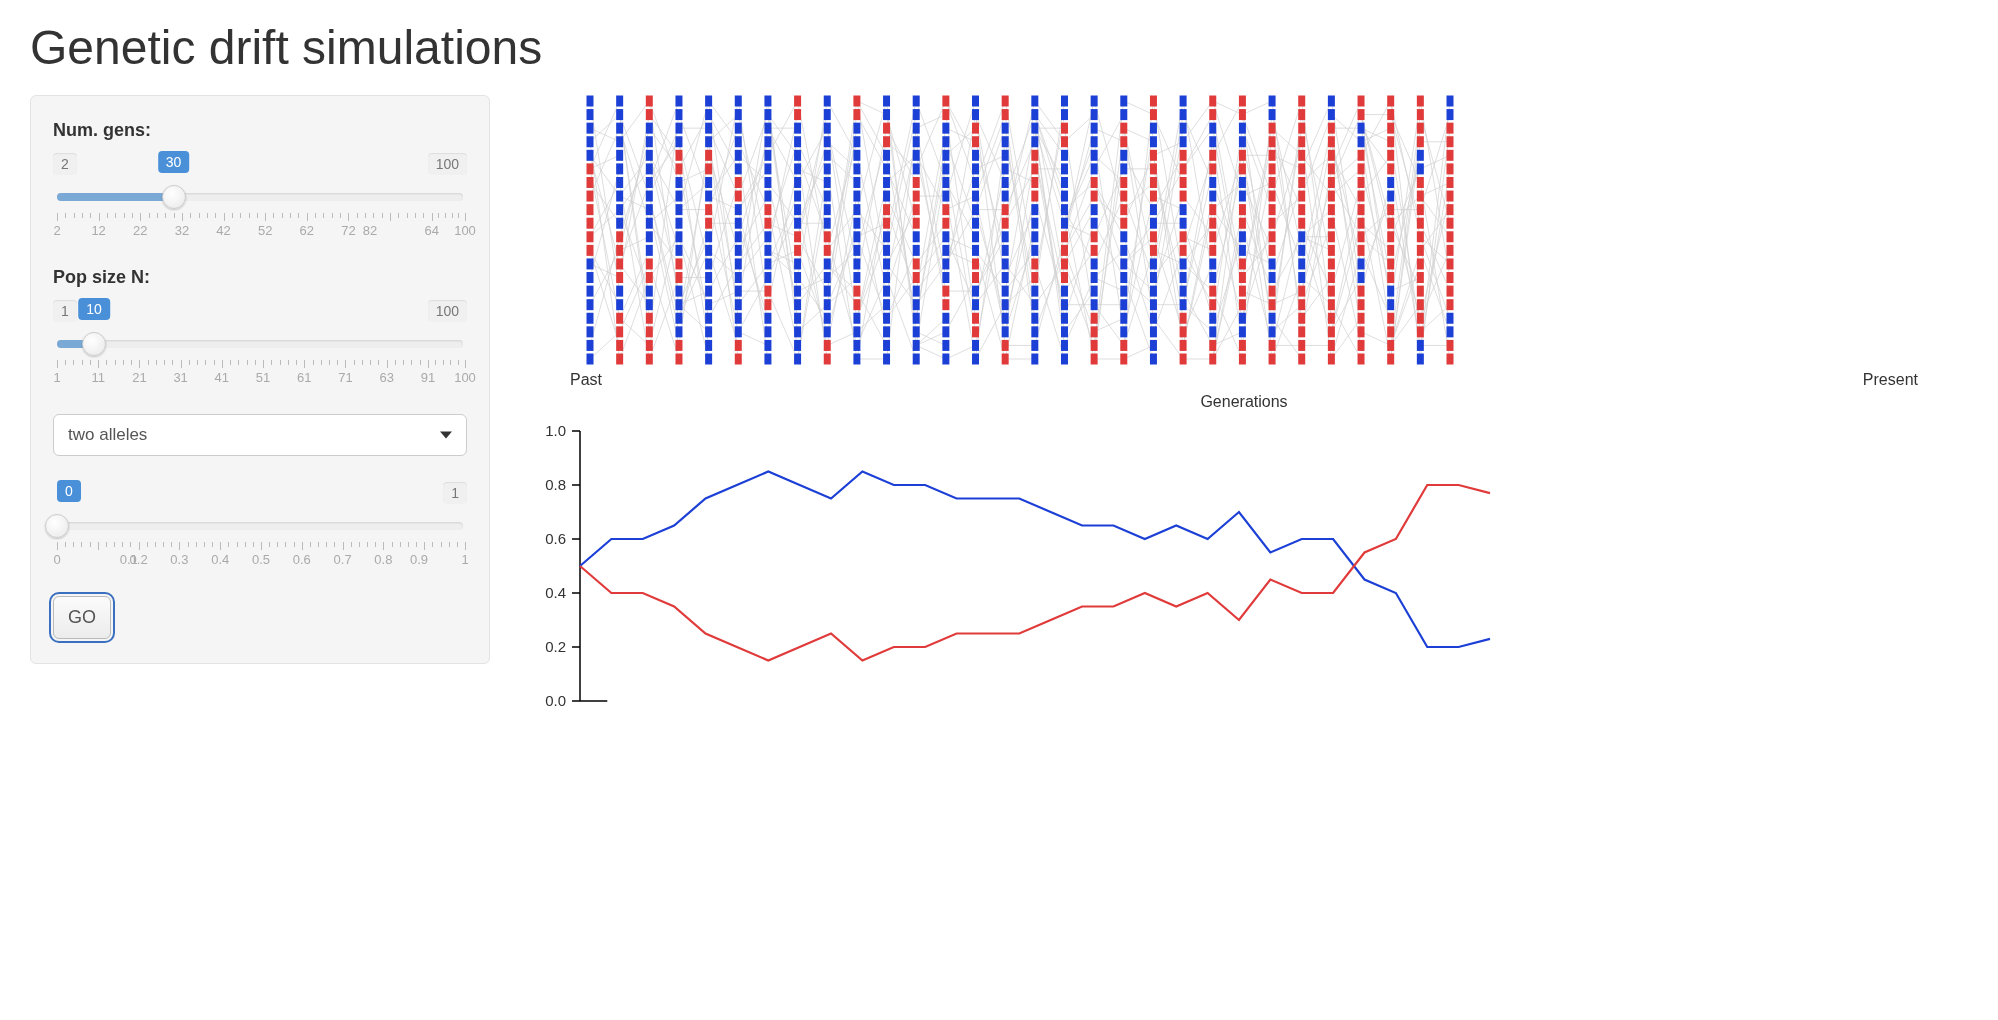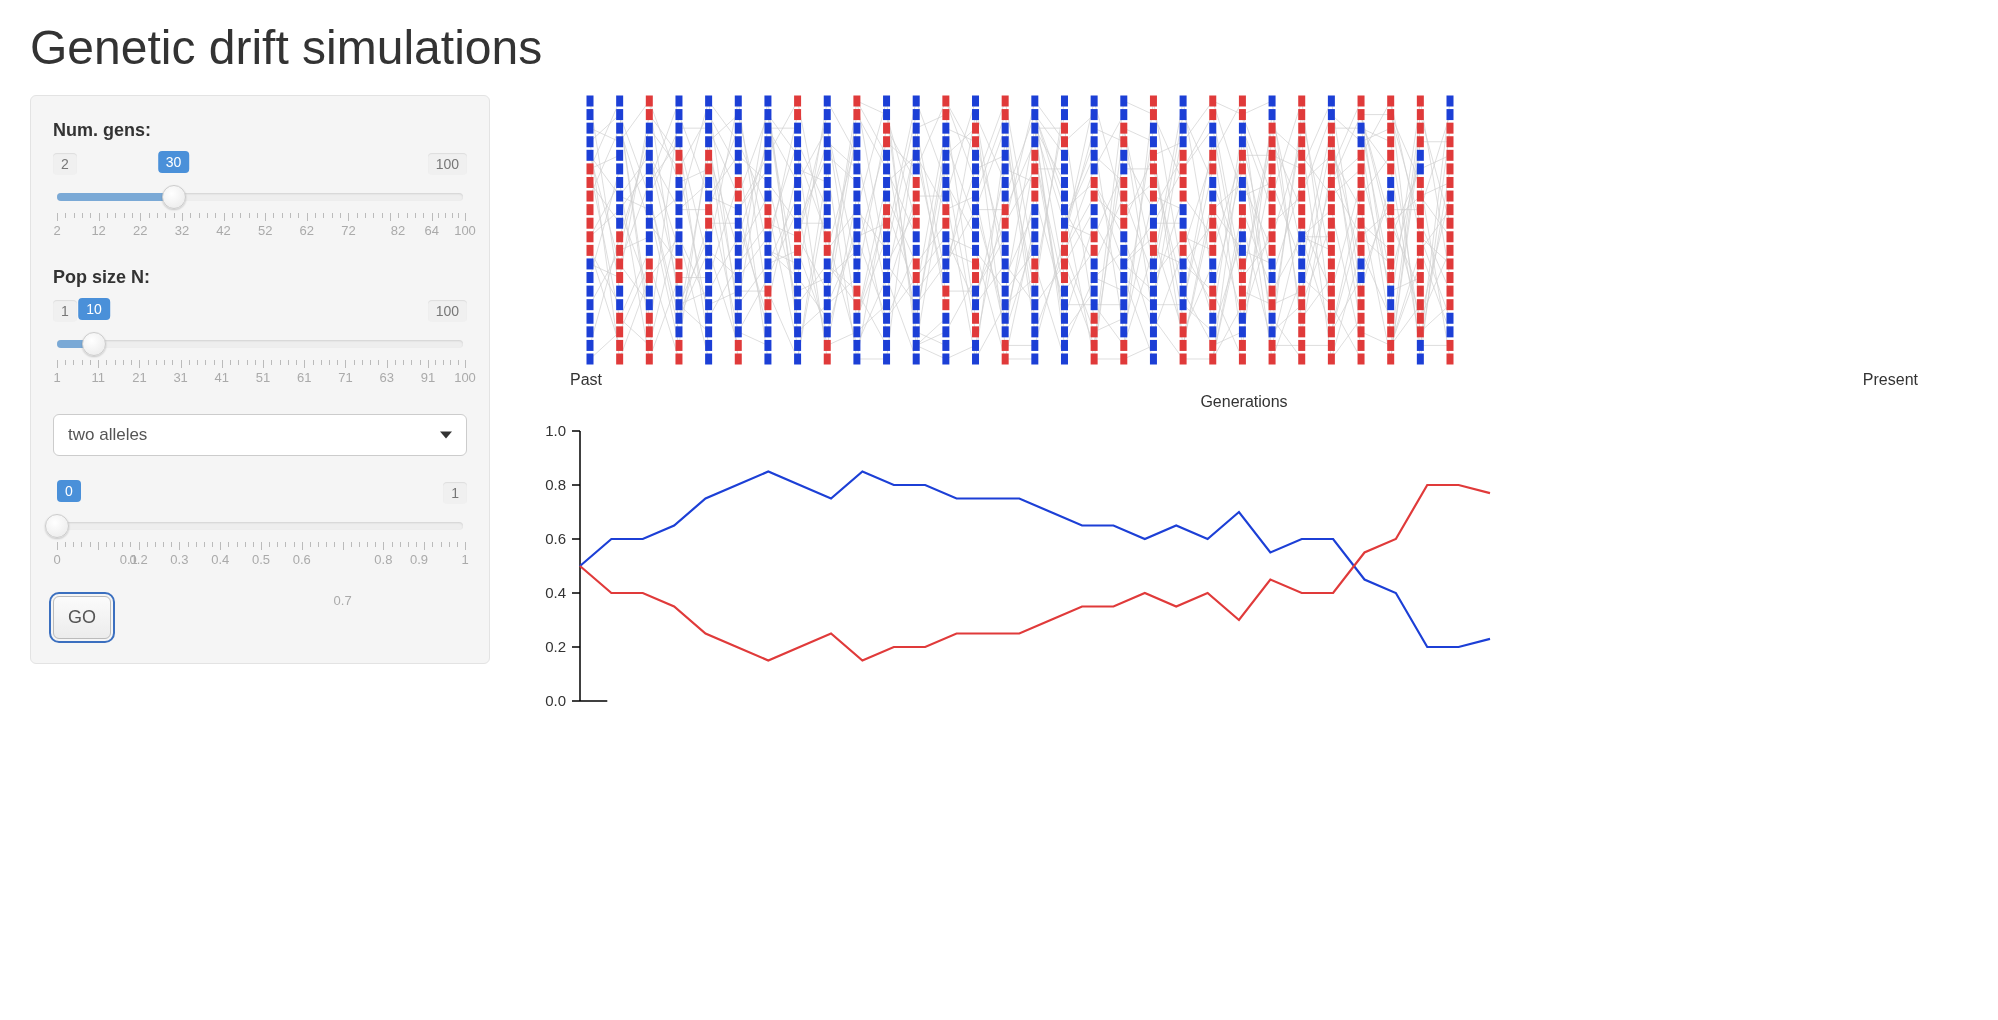--- a/index.html
+++ b/index.html
@@ -195,21 +195,21 @@
           <div class="slider-tick-label" style="left: 128.898px;">32</div>
           <div class="slider-tick-line" style="left: 170.531px;"></div>
           <div class="slider-tick-label" style="left: 170.531px;">42</div>
           <div class="slider-tick-line" style="left: 212.163px;"></div>
           <div class="slider-tick-label" style="left: 212.163px;">52</div>
           <div class="slider-tick-line" style="left: 253.796px;"></div>
           <div class="slider-tick-label" style="left: 253.796px;">62</div>
           <div class="slider-tick-line" style="left: 295.429px;"></div>
           <div class="slider-tick-label" style="left: 295.429px;">72</div>
           <div class="slider-tick-line" style="left: 337.061px;"></div>
-          <div class="slider-tick-label" style="left: 345px;">82</div>
+          <div class="slider-tick-label" style="left: 317px;">82</div>
           <div class="slider-tick-line" style="left: 378.694px;"></div>
           <div class="slider-tick-label" style="left: 378.694px;">64</div>
           <div class="slider-tick-line" style="left: 412px;"></div>
           <div class="slider-tick-label" style="left: 412px;">100</div>
           <div class="slider-tick-line" style="height: 5px; left: 12.3265px;"></div>
           <div class="slider-tick-line" style="height: 5px; left: 20.6531px;"></div>
           <div class="slider-tick-line" style="height: 5px; left: 28.9796px;"></div>
           <div class="slider-tick-line" style="height: 5px; left: 37.3061px;"></div>
           <div class="slider-tick-line" style="height: 5px; left: 53.9592px;"></div>
           <div class="slider-tick-line" style="height: 5px; left: 62.2857px;"></div>
@@ -358,21 +358,21 @@
           <div class="slider-tick-label" style="left: 85.6px;">0.2</div>
           <div class="slider-tick-line" style="left: 126.4px;"></div>
           <div class="slider-tick-label" style="left: 126.4px;">0.3</div>
           <div class="slider-tick-line" style="left: 167.2px;"></div>
           <div class="slider-tick-label" style="left: 167.2px;">0.4</div>
           <div class="slider-tick-line" style="left: 208px;"></div>
           <div class="slider-tick-label" style="left: 208px;">0.5</div>
           <div class="slider-tick-line" style="left: 248.8px;"></div>
           <div class="slider-tick-label" style="left: 248.8px;">0.6</div>
           <div class="slider-tick-line" style="left: 289.6px;"></div>
-          <div class="slider-tick-label" style="left: 289.6px; margin-top: 41px;">0.7</div>
+          <div class="slider-tick-label" style="left: 289.6px;">0.7</div>
           <div class="slider-tick-line" style="left: 330.4px;"></div>
           <div class="slider-tick-label" style="left: 330.4px;">0.8</div>
           <div class="slider-tick-line" style="left: 371.2px;"></div>
           <div class="slider-tick-label" style="left: 366px;">0.9</div>
           <div class="slider-tick-line" style="left: 412px;"></div>
           <div class="slider-tick-label" style="left: 412px;">1</div>
           <div class="slider-tick-line" style="height: 5px; left: 12.16px;"></div>
           <div class="slider-tick-line" style="height: 5px; left: 20.32px;"></div>
           <div class="slider-tick-line" style="height: 5px; left: 28.48px;"></div>
           <div class="slider-tick-line" style="height: 5px; left: 36.64px;"></div>

